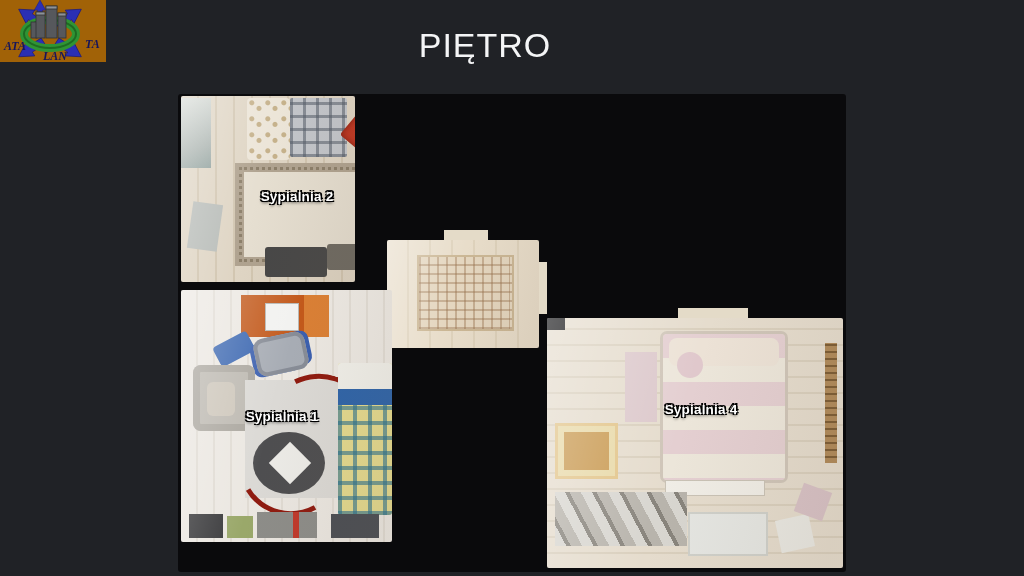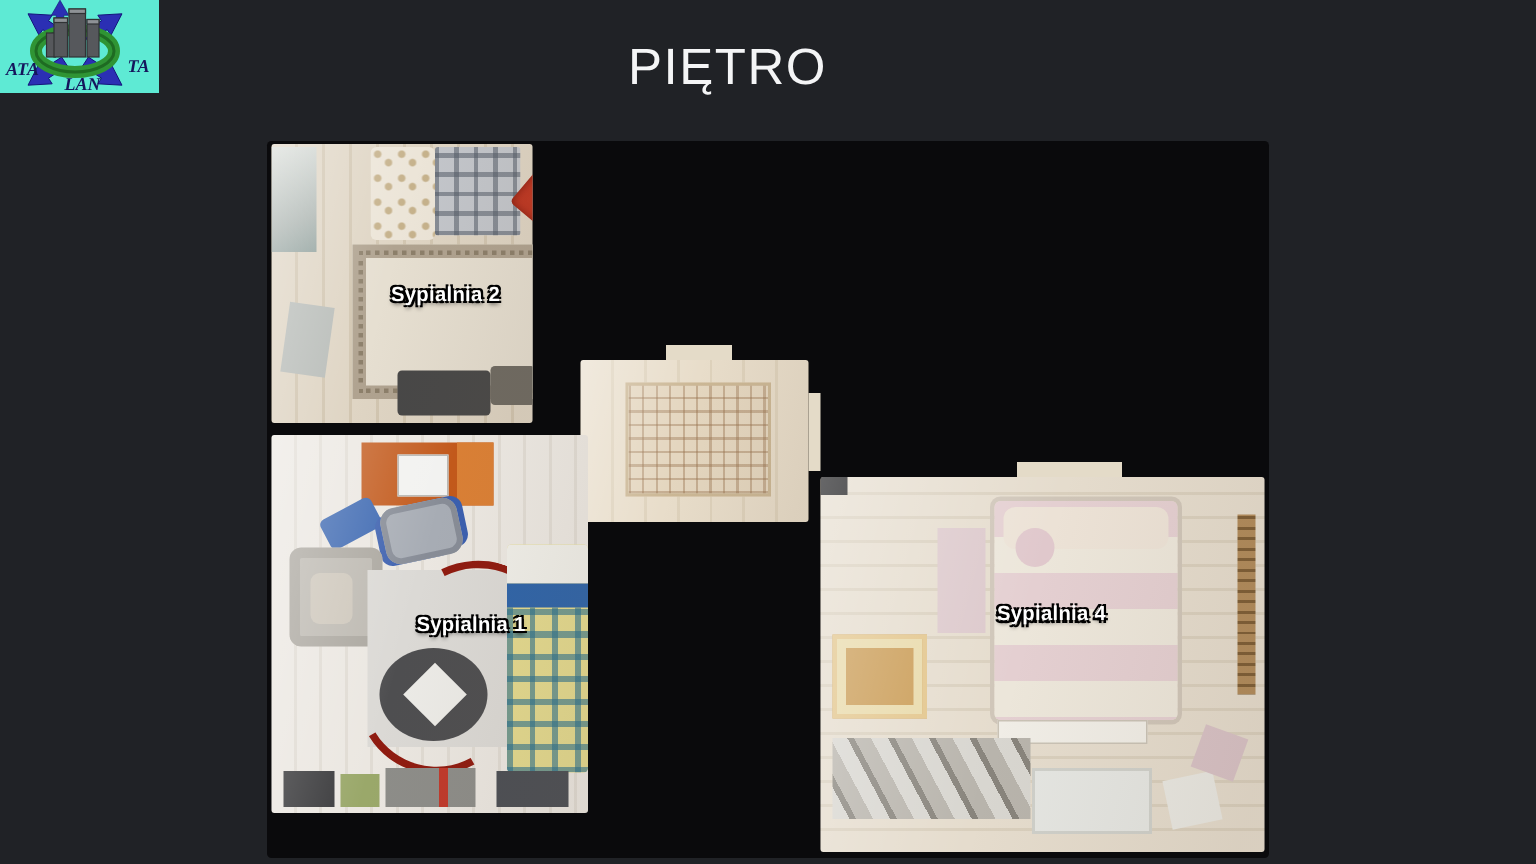--- a/index.html
+++ b/index.html
@@ -6,21 +6,21 @@
   body{
     width:1024px;height:576px;position:relative;overflow:hidden;
     background:#202226;
     font-family:"Liberation Sans", sans-serif;
   }
   
   .page-title{
     position:absolute;top:26px;left:calc(50% - 27px);transform:translateX(-50%);
     color:#f4f5f6;font-size:34px;letter-spacing:1px;font-weight:400;
   }
-  .logo{position:absolute;top:0;left:0;width:106px;height:62px;background:#5eead4;}
+  .logo{position:absolute;top:0;left:0;width:106px;height:62px;background:#a16207;}
   
   .plan{position:absolute;left:178px;top:94px;width:668px;height:478px;background:#0a0a0c;border-radius:3px;}
   .room{position:absolute;border-radius:2px;overflow:hidden;}
   .f{position:absolute;}
   .room-label{
     position:absolute;transform:translate(-50%,-50%);white-space:nowrap;
     color:#fff;font-size:13.5px;font-weight:600;letter-spacing:.2px;
     text-shadow:-1.5px -1.5px 0 #000,1.5px -1.5px 0 #000,-1.5px 1.5px 0 #000,1.5px 1.5px 0 #000,0 2px 3px rgba(0,0,0,.65);
   }
   .door{position:absolute;background:#e4dbc8;}
@@ -34,22 +34,22 @@
      repeating-linear-gradient(0deg, rgba(168,170,165,.55) 0 1px, transparent 1px 22px),
      repeating-linear-gradient(90deg, rgba(168,170,165,.55) 0 1px, transparent 1px 22px),
      linear-gradient(135deg,#ededec,#dbdeda);}
   #syp3{left:369px;top:2px;width:296px;height:212px;
     background:repeating-linear-gradient(0deg,#e0d3bf 0 13px,#d3c5ae 13px 15px);}
   #hall{left:209px;top:146px;width:152px;height:108px;
     background:repeating-linear-gradient(90deg,#e8ddca 0 20px,#ded2bc 20px 22px);}
   #syp1{left:3px;top:196px;width:211px;height:252px;
     background:repeating-linear-gradient(90deg,#ebe7e1 0 15px,#e0dbd3 15px 17px);}
   #schody{left:227px;top:254px;width:134px;height:190px;background:#e7e0d0;}
-  #syp4{left:369px;top:224px;width:260px;height:250px;
-    background:repeating-linear-gradient(0deg,#e5dccd 0 14px,#d9cfbd 14px 16px);padding-left:36px;}
+  #syp4{left:369px;top:224px;width:296px;height:250px;
+    background:repeating-linear-gradient(0deg,#e5dccd 0 14px,#d9cfbd 14px 16px);}
   
   .s2-wardrobe{left:0;top:2px;width:30px;height:70px;background:linear-gradient(160deg,#d9ddd8,#a9b2ae 70%,#8fa09c);}
   .s2-bed-floral{left:66px;top:2px;width:43px;height:62px;border-radius:4px;background:#ece5d8;
     background-image:radial-gradient(circle at 30% 30%, #c6b28c 2px, transparent 3px),radial-gradient(circle at 75% 65%, #c6b28c 2px, transparent 3px);
     background-size:16px 16px;}
   .s2-bed-plaid{left:109px;top:2px;width:57px;height:59px;background:#c3c6cb;border-radius:2px;
     background-image:repeating-linear-gradient(0deg, rgba(84,92,104,.55) 0 3px, transparent 3px 13px),
                      repeating-linear-gradient(90deg, rgba(84,92,104,.55) 0 3px, transparent 3px 13px);}
   .s2-red{left:166px;top:19px;width:30px;height:33px;background:#bf3722;transform:rotate(40deg);border-radius:3px;
     box-shadow:inset 0 0 6px rgba(90,10,0,.6);}
@@ -140,21 +140,21 @@
   .s4-dresser-white{left:141px;top:194px;width:76px;height:40px;background:#e5e6e2;border:2px solid #cfd0ca;}
   .s4-white2{left:231px;top:199px;width:34px;height:33px;background:#e9e8e2;transform:rotate(-12deg);}
   .s4-rug2{left:251px;top:169px;width:30px;height:30px;background:#d8c2c6;transform:rotate(20deg);}
   .s4-radiator{left:278px;top:25px;width:12px;height:120px;
     background:repeating-linear-gradient(0deg,#b08a5a 0 5px,#7c5c34 5px 7px);}
   .s4-stub{left:0;top:0;width:18px;height:12px;background:#0a0a0c;}
   
   #syp2 .room-label{left:116px;top:100px;}
   #laz .room-label{left:77px;top:75px;}
   #syp3 .room-label{left:154px;top:104px;}
-  #syp1 .room-label{left:133px;top:126px;}
+  #syp1 .room-label{left:101px;top:126px;}
   #schody .room-label{left:74px;top:72px;}
   #syp4 .room-label{left:154px;top:91px;}
 </style>
 </head>
 <body>
 
 <div class="logo">
   <svg width="106" height="62" viewBox="0 0 106 62">
     <g fill="#2b2fb4" stroke="#14147a" stroke-width="0.6">
       <g transform="translate(57,25) rotate(-33)">

